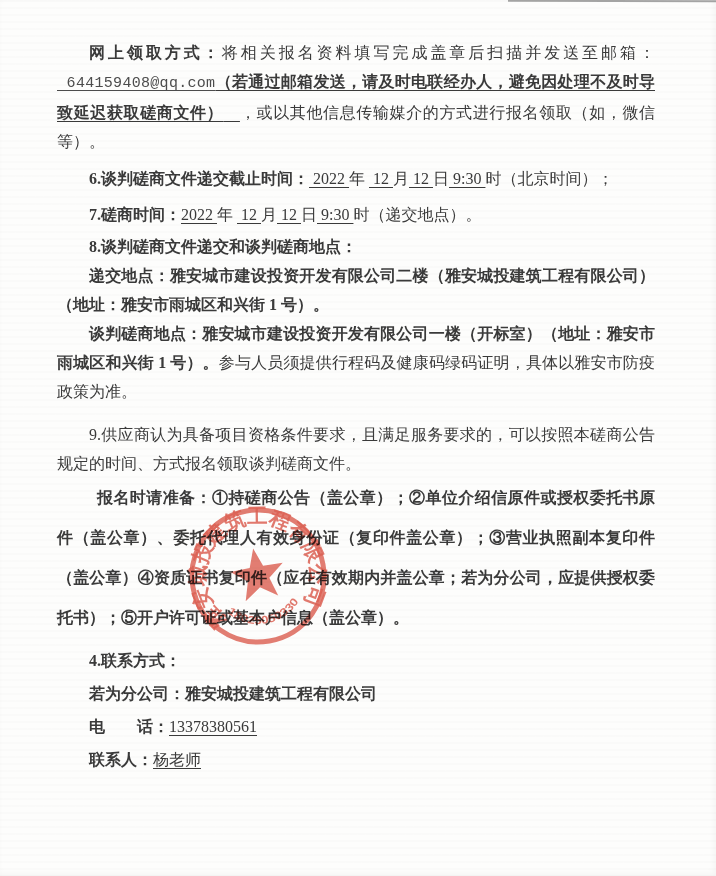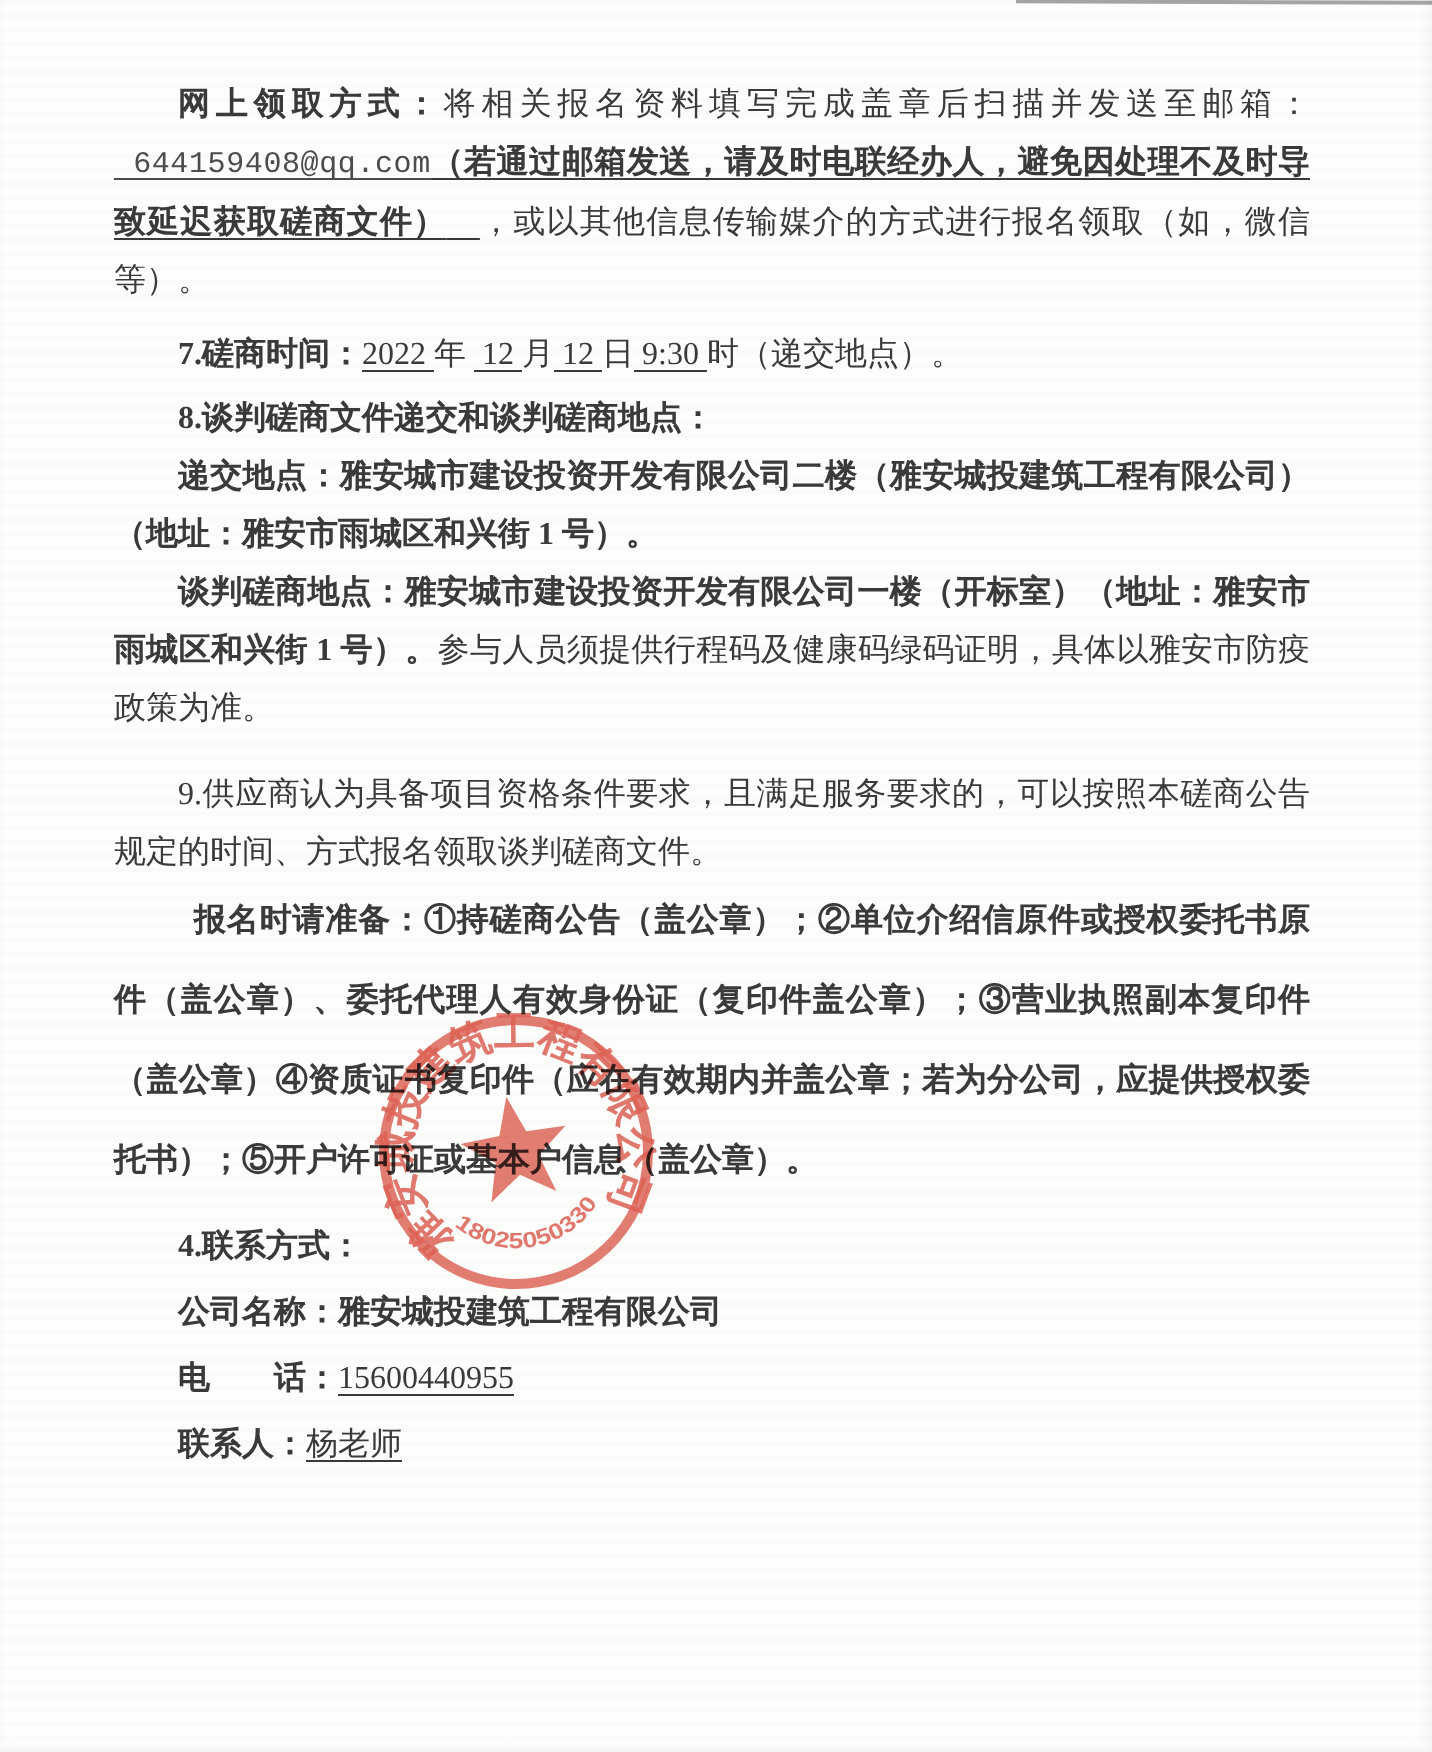--- a/index.html
+++ b/index.html
@@ -67,20 +67,23 @@
 <div class="page">
   <div class="noise"></div>
   <div class="scan-line"></div>
 
   <div class="textbody">
 
     <p class="para ind2 mb8">
       <span class="b">网上领取方式：</span><span>将相关报名资料填写完成盖章后扫描并发送至邮箱：</span><span class="u email pre"> 644159408@qq.com</span><span class="b u">（若通过邮箱发送，请及时电联经办人，避免因处理不及时导致延迟获取磋商文件）</span><span class="u pre">　</span><span>，或以其他信息传输媒介的方式进行报名领取（如，微信等）。</span>
     </p>
 
+    <p class="para ind2 mb7">
+      <span class="b">6.谈判磋商文件递交截止时间：</span><span class="u pre"> 2022 </span><span>年 </span><span class="u pre"> 12 </span><span>月</span><span class="u pre"> 12 </span><span>日</span><span class="u pre"> 9:30 </span><span>时（北京时间）；</span>
+    </p>
 
     <p class="para ind2 mb3">
       <span class="b">7.磋商时间：</span><span class="u pre">2022 </span><span>年 </span><span class="u pre"> 12 </span><span>月</span><span class="u pre"> 12 </span><span>日</span><span class="u pre"> 9:30 </span><span>时（递交地点）。</span>
     </p>
 
     <p class="para ind2">
       <span class="b">8.谈判磋商文件递交和谈判磋商地点：</span>
     </p>
 
     <p class="para ind2">
@@ -97,24 +100,24 @@
 
     <p class="para ind25 lh28 mb6">
       <span class="b">报名时请准备：①持磋商公告（盖公章）；②单位介绍信原件或授权委托书原件（盖公章）、委托代理人有效身份证（复印件盖公章）；③营业执照副本复印件（盖公章）④资质证书复印件（应在有效期内并盖公章；若为分公司，应提供授权委托书）；⑤开户许可证或基本户信息（盖公章）。</span>
     </p>
 
     <div class="contact-block">
       <p class="para contact ind2">
         <span class="b">4.联系方式：</span>
       </p>
       <p class="para contact ind2">
-        <span class="b">公司名称：</span><span class="b">雅安城投建筑工程有限公司</span>
+        <span class="b">若为分公司：</span><span class="b">雅安城投建筑工程有限公司</span>
       </p>
       <p class="para contact ind2">
-        <span class="b">电　　话：</span><span class="u">15600440955</span>
+        <span class="b">电　　话：</span><span class="u">13378380561</span>
       </p>
       <p class="para contact ind2">
         <span class="b">联系人：</span><span class="u">杨老师</span>
       </p>
     </div>
   </div>
 
   <div class="stamp">
     <svg viewBox="0 0 160 160" xmlns="http://www.w3.org/2000/svg">
       <defs>

